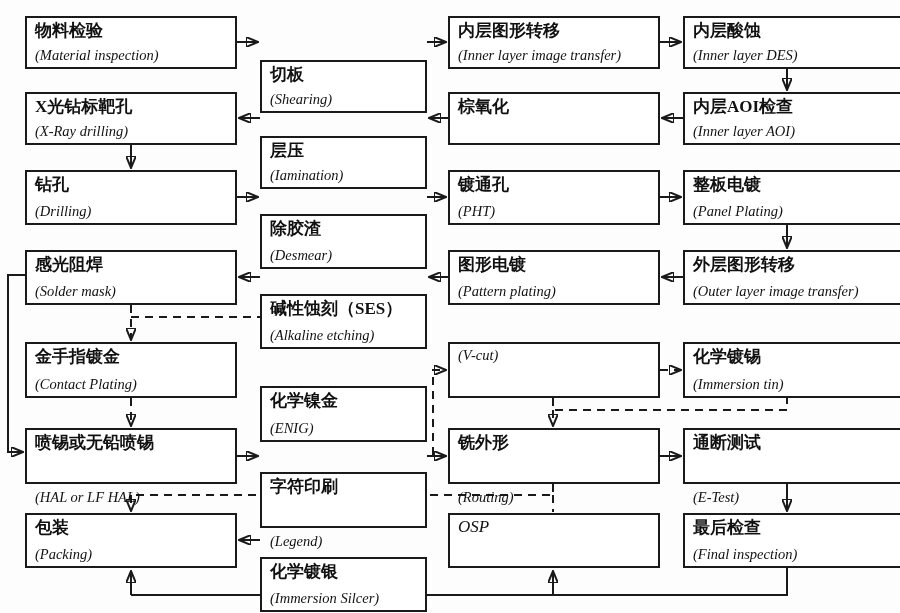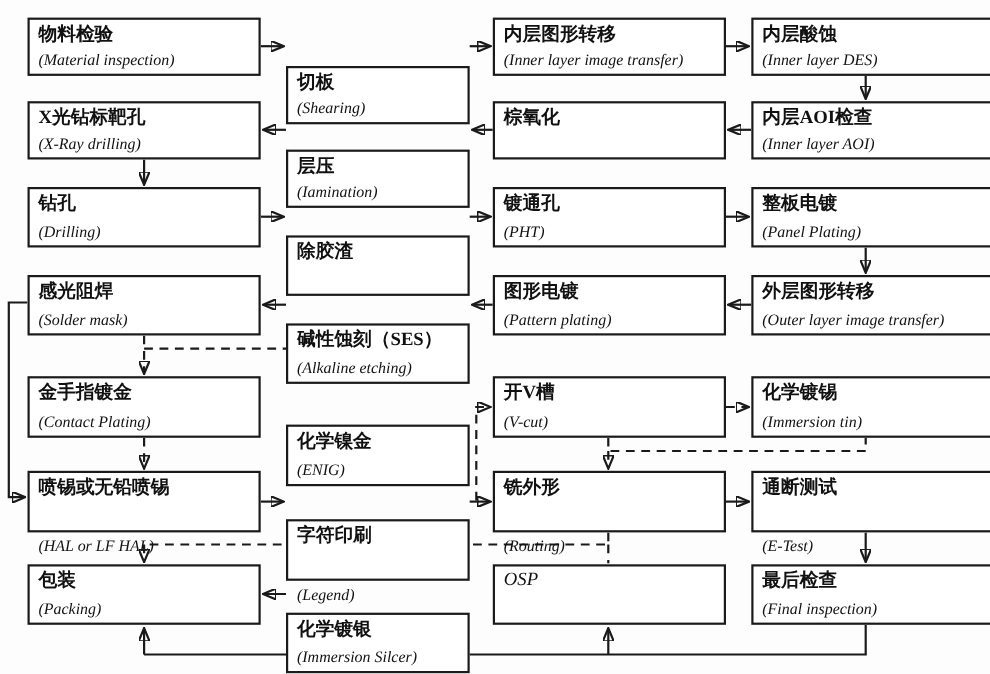--- a/index.html
+++ b/index.html
@@ -150,20 +150,21 @@
     <span class="zh">内层AOI检查</span>
     <span class="en">(Inner layer AOI)</span>
   </div>
 
   <div class="node c1 r3">
     <span class="zh">钻孔</span>
     <span class="en">(Drilling)</span>
   </div>
   <div class="node c2 r3">
     <span class="zh">除胶渣</span>
+    <span class="en">(Desmear)</span>
   </div>
   <div class="node c3 r3">
     <span class="zh">镀通孔</span>
     <span class="en">(PHT)</span>
   </div>
   <div class="node c4 r3">
     <span class="zh">整板电镀</span>
     <span class="en">(Panel Plating)</span>
   </div>
 
@@ -186,21 +187,20 @@
 
   <div class="node c1 r5">
     <span class="zh">金手指镀金</span>
     <span class="en">(Contact Plating)</span>
   </div>
   <div class="node c2 r5">
     <span class="zh">化学镍金</span>
     <span class="en">(ENIG)</span>
   </div>
   <div class="node c3 r5">
-    <span class="zh">开V槽</span>
     <span class="en">(V-cut)</span>
   </div>
   <div class="node c4 r5">
     <span class="zh">化学镀锡</span>
     <span class="en">(Immersion tin)</span>
   </div>
 
   <div class="node c1 r6">
     <span class="zh">喷锡或无铅喷锡</span>
     <span class="en">(HAL or LF HAL)</span>

